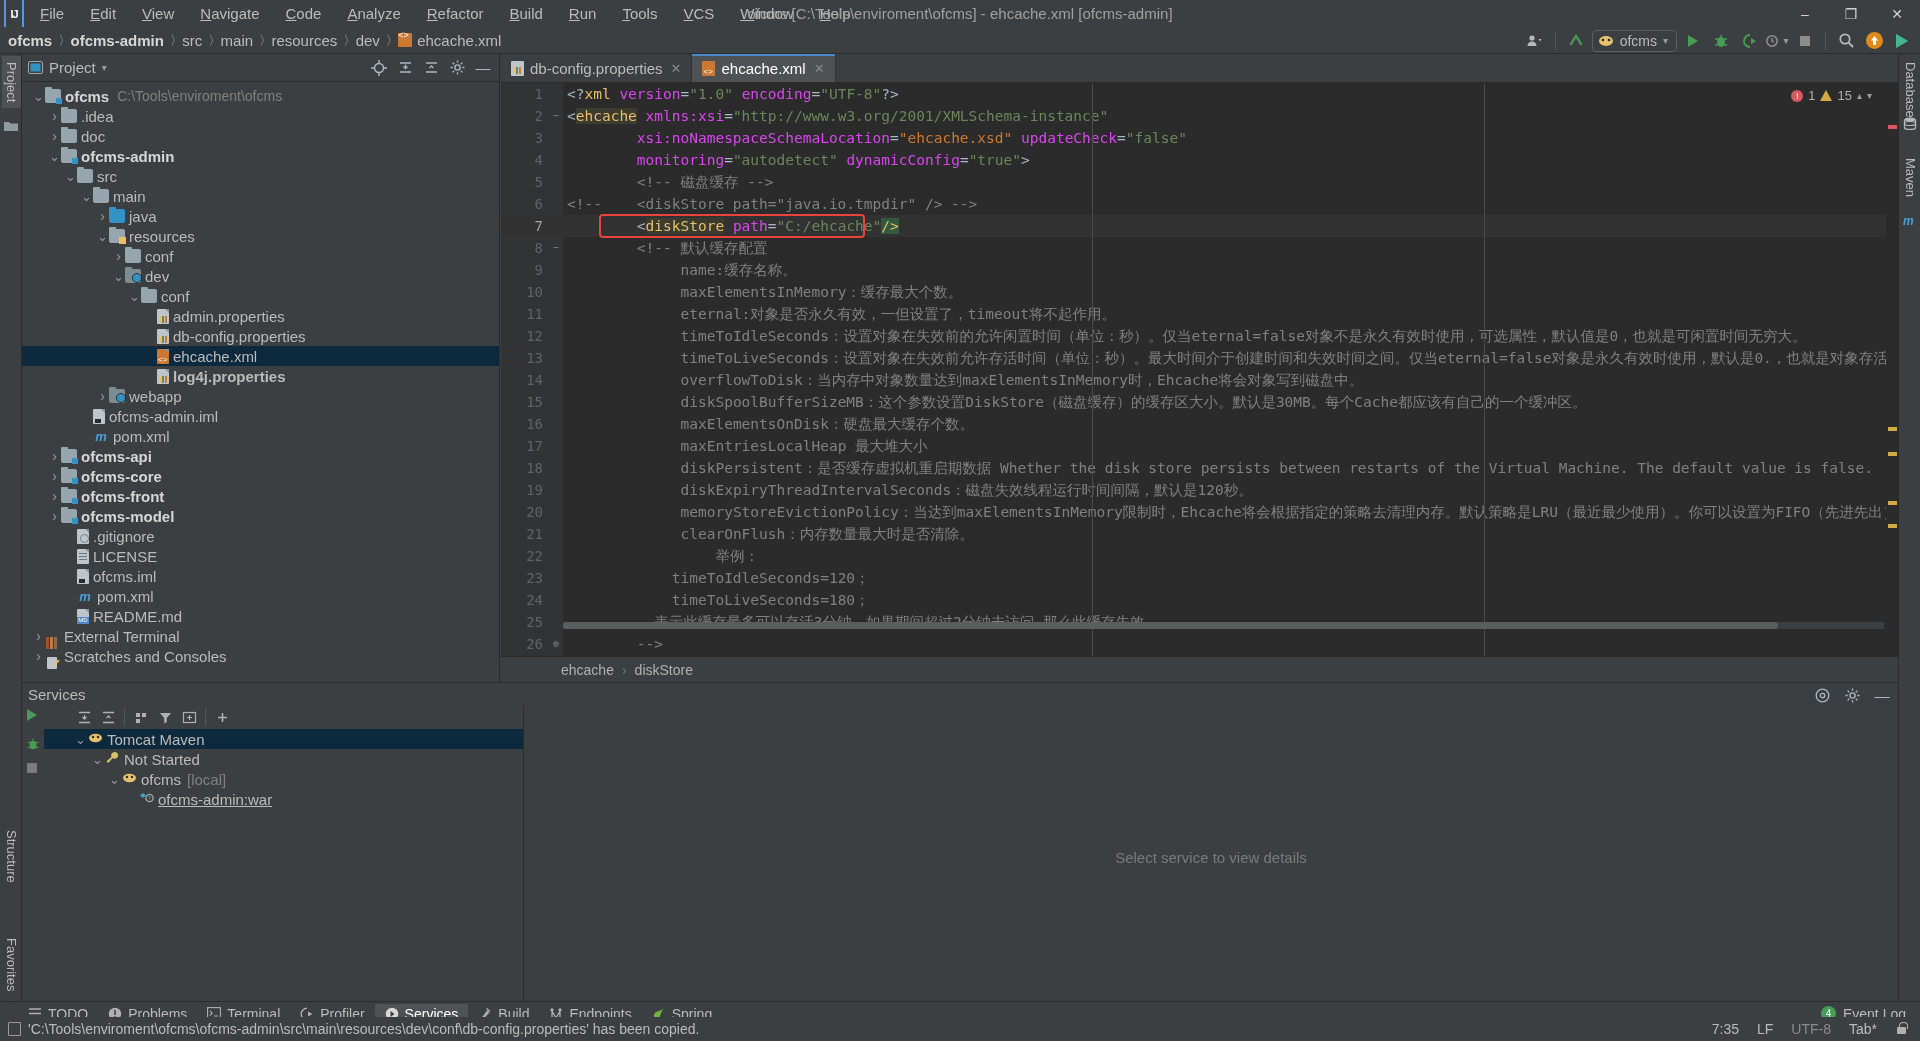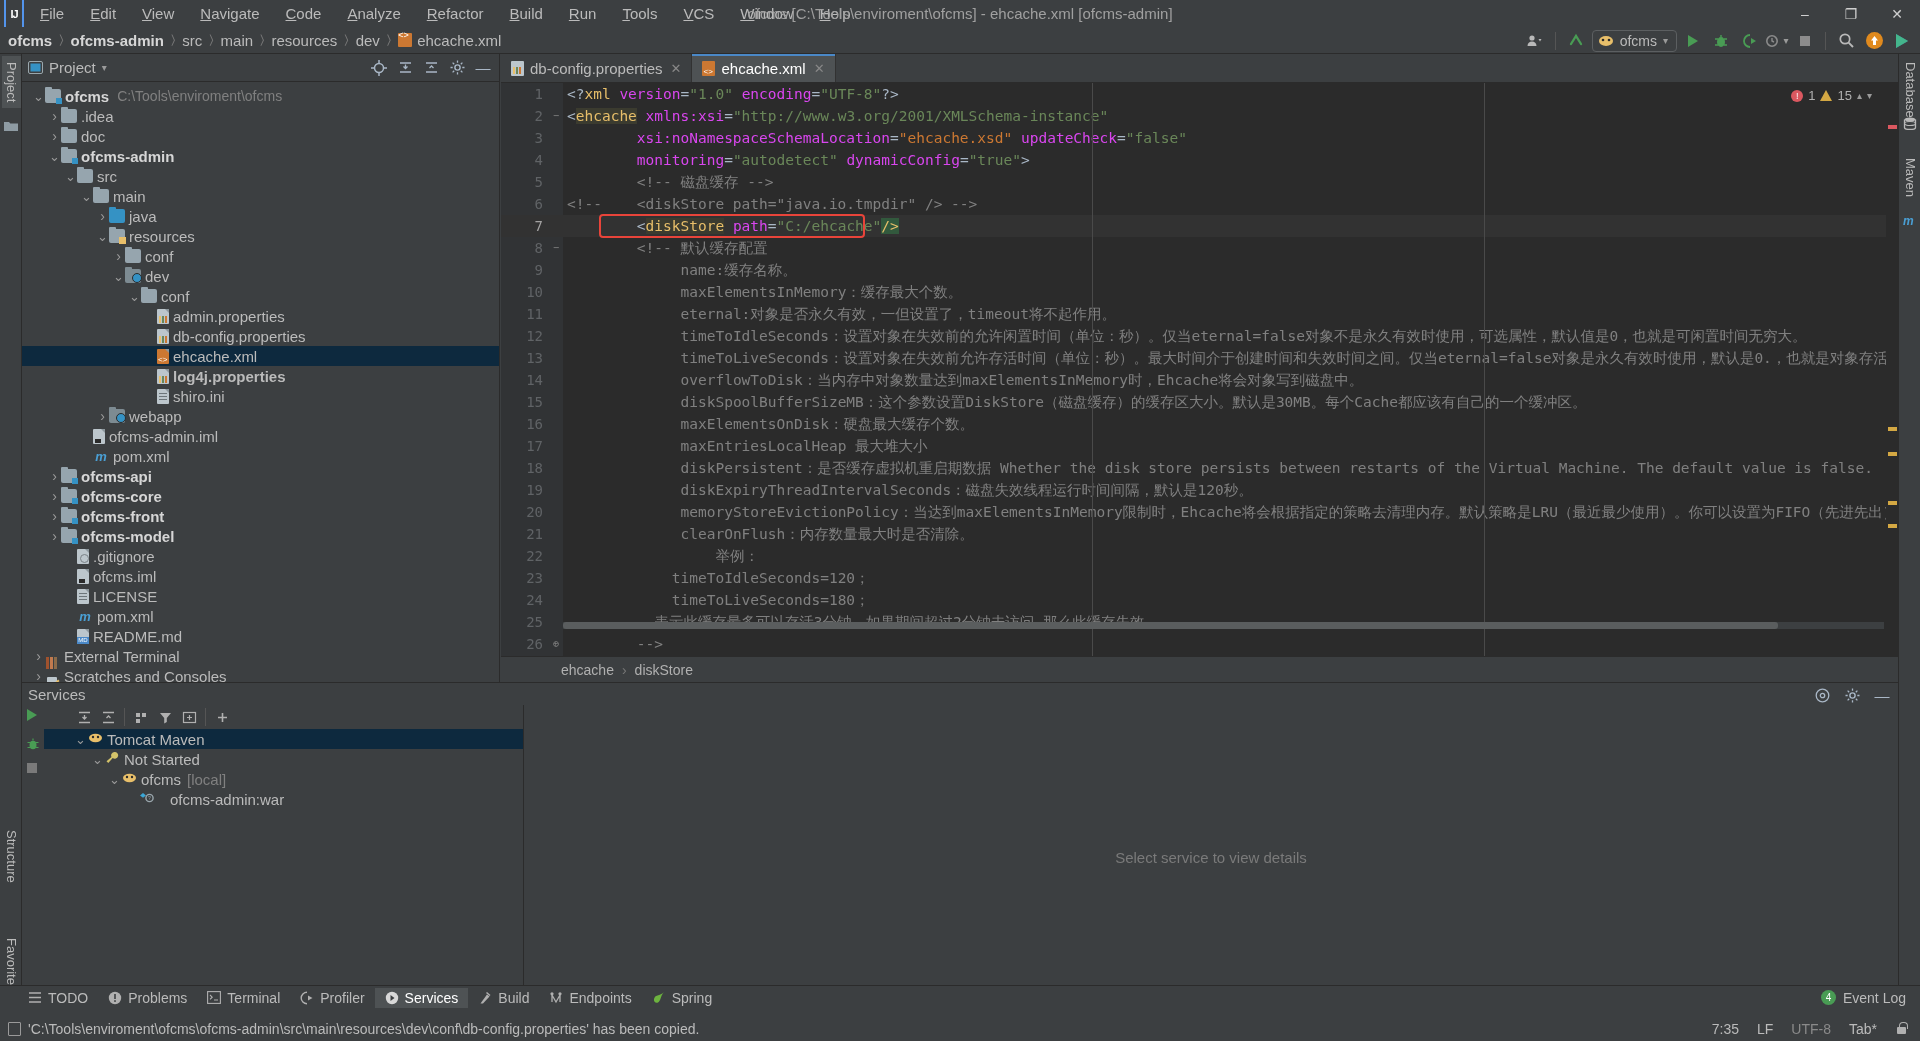--- a/index.html
+++ b/index.html
@@ -217,21 +217,21 @@
   .srow.sel { background:#0d293e; }
   .srow .arrow { width:13px; text-align:center; color:#9a9a9a; font-size:10px; flex:0 0 13px; }
   .tomcat-ico { width:16px; flex:0 0 16px; color:#e8bf6a; font-size:12px; text-align:center; }
   .wrench-ico { width:16px; flex:0 0 16px; color:#d4c36a; font-size:12px; text-align:center; }
   .svc-placeholder {
     flex:1; display:flex; align-items:center; justify-content:center; color:#7a7a7a; font-size:15px;
   }
 
   
   .bottombar {
-    position:absolute; left:0; bottom:32px; width:1920px; height:24px; background:#3c3f41;
+    position:absolute; left:0; bottom:16px; width:1920px; height:24px; background:#3c3f41;
     display:flex; align-items:center; padding-left:18px; gap:0px; border-top:1px solid #2b2b2b;
   }
   .bbtn { display:flex; align-items:center; gap:6px; padding:2px 10px; font-size:14px; color:#bbbbbb; }
   .bbtn.active { background:#4e5254; color:#ffffff; }
   .evlog { margin-left:auto; margin-right:14px; display:flex; align-items:center; gap:7px; font-size:14px; }
   .badge-g { width:15px;height:15px;border-radius:50%;background:#499c54;color:#fff;font-size:10px;display:flex;align-items:center;justify-content:center; }
 
   
   .statusbar {
     position:absolute; left:0; bottom:0; width:1920px; height:24px; background:#3c3f41;
@@ -509,25 +509,20 @@
         <div class="trow sel" style="padding-left: 122px;">
           <span class="arrow"></span>
           <span class="fl fl-xml"></span>
           <span class="nm">ehcache.xml</span>
         </div>
         <div class="trow" style="padding-left: 122px; font-weight: bold;">
           <span class="arrow"></span>
           <span class="fl fl-prop"></span>
           <span class="nm">log4j.properties</span>
         </div>
-        <div class="trow" style="padding-left: 122px;">
-          <span class="arrow"></span>
-          <span class="fl fl-txt"></span>
-          <span class="nm">shiro.ini</span>
-        </div>
         <div class="trow" style="padding-left: 74px;">
           <span class="arrow" style="font-size: 14px;">›</span>
           <span class="fi f-gen"></span>
           <span class="nm">webapp</span>
         </div>
         <div class="trow" style="padding-left: 58px;">
           <span class="arrow"></span>
           <span class="fl fl-iml"></span>
           <span class="nm">ofcms-admin.iml</span>
         </div>
@@ -556,27 +551,27 @@
           <span class="fi f-folder f-mod"></span>
           <span class="nm b">ofcms-model</span>
         </div>
         <div class="trow" style="padding-left: 42px;">
           <span class="arrow"></span>
           <span class="fl fl-git"></span>
           <span class="nm">.gitignore</span>
         </div>
         <div class="trow" style="padding-left: 42px;">
           <span class="arrow"></span>
+          <span class="fl fl-txt"></span>
+          <span class="nm">LICENSE</span>
+        </div>
+        <div class="trow" style="padding-left: 42px;">
+          <span class="arrow"></span>
           <span class="fl fl-iml"></span>
           <span class="nm">ofcms.iml</span>
-        </div>
-        <div class="trow" style="padding-left: 42px;">
-          <span class="arrow"></span>
-          <span class="fl fl-txt"></span>
-          <span class="nm">LICENSE</span>
         </div>
         <div class="trow" style="padding-left: 42px;">
           <span class="arrow"></span>
           <span class="mvn-ico">m</span>
           <span class="nm">pom.xml</span>
         </div>
         <div class="trow" style="padding-left: 42px;">
           <span class="arrow"></span>
           <span class="fl fl-md"></span>
           <span class="nm">README.md</span>
@@ -742,21 +737,21 @@
               <span style="margin-left: 4px;">ofcms</span>
               <span style="margin-left: 6px; color: rgb(128, 128, 128);">[local]</span>
             </div>
             <div class="srow" style="padding-left: 81px;">
               <span class="arrow"></span>
               <span class="tomcat-ico"><svg width="15" height="13" viewBox="0 0 15 13">
                   <path d="M4 2l3 2.4-3 2.4-3-2.4z" fill="#3ba7d6"></path>
                   <circle cx="10.5" cy="7" r="3.6" fill="none" stroke="#9aa7ad" stroke-width="1.4"></circle>
                   <text x="10.5" y="9.3" font-size="5" fill="#9aa7ad" text-anchor="middle">?</text>
                 </svg></span>
-              <span style="margin-left: 16px;">ofcms-admin:war</span>
+              <span style="margin-left: 4px; text-decoration: underline;">ofcms-admin:war</span>
             </div>
           </div>
       </div>
       <div class="svc-placeholder">Select service to view details</div>
     </div>
   </div>
 
   <div class="bottombar" id="bottombar">
       <div class="bbtn">
         <span style="display: flex;">

